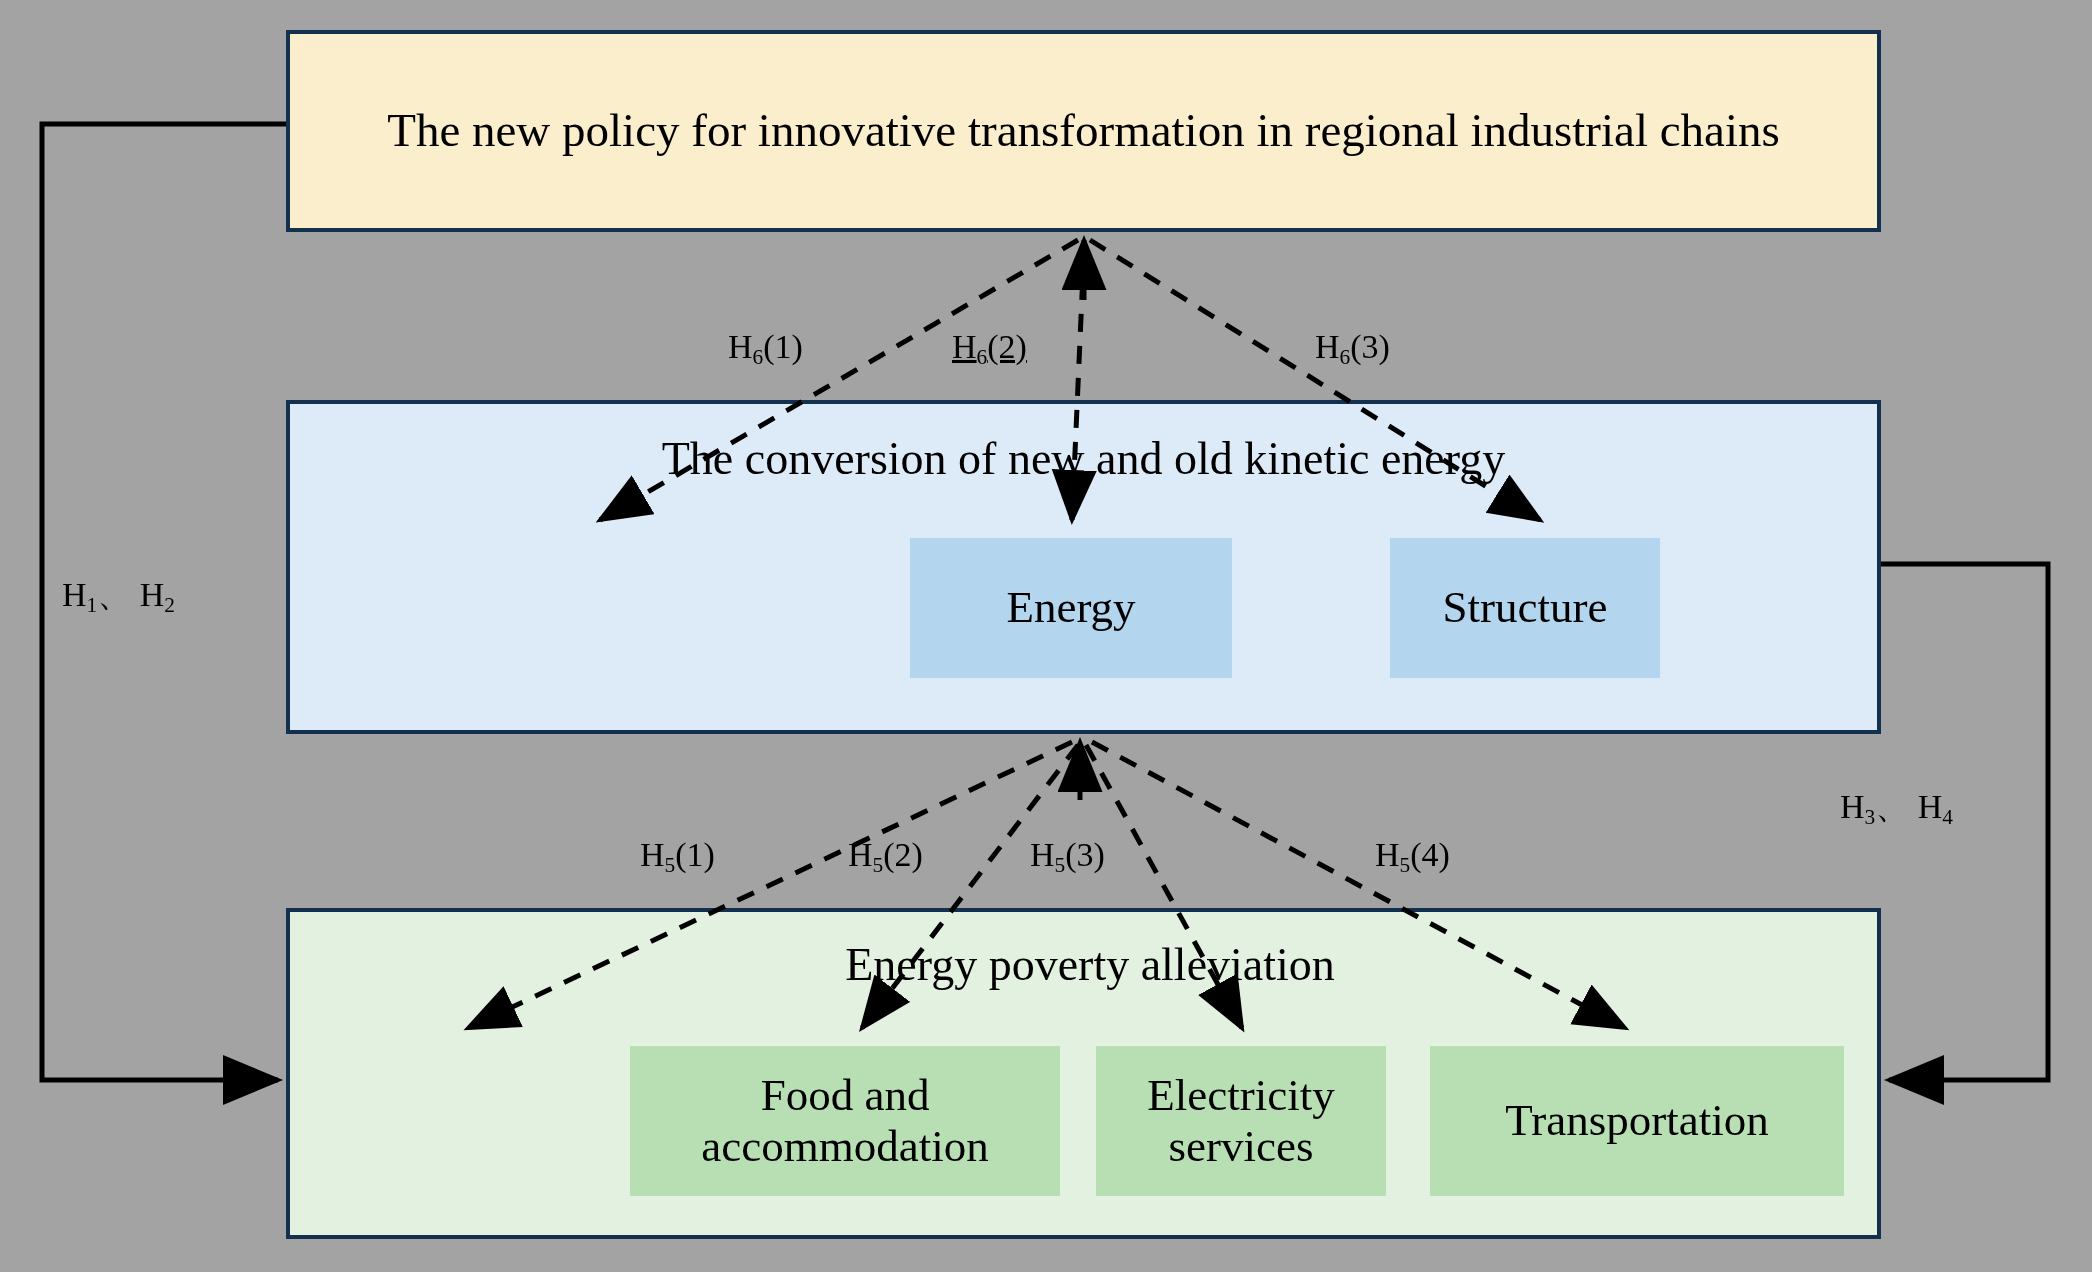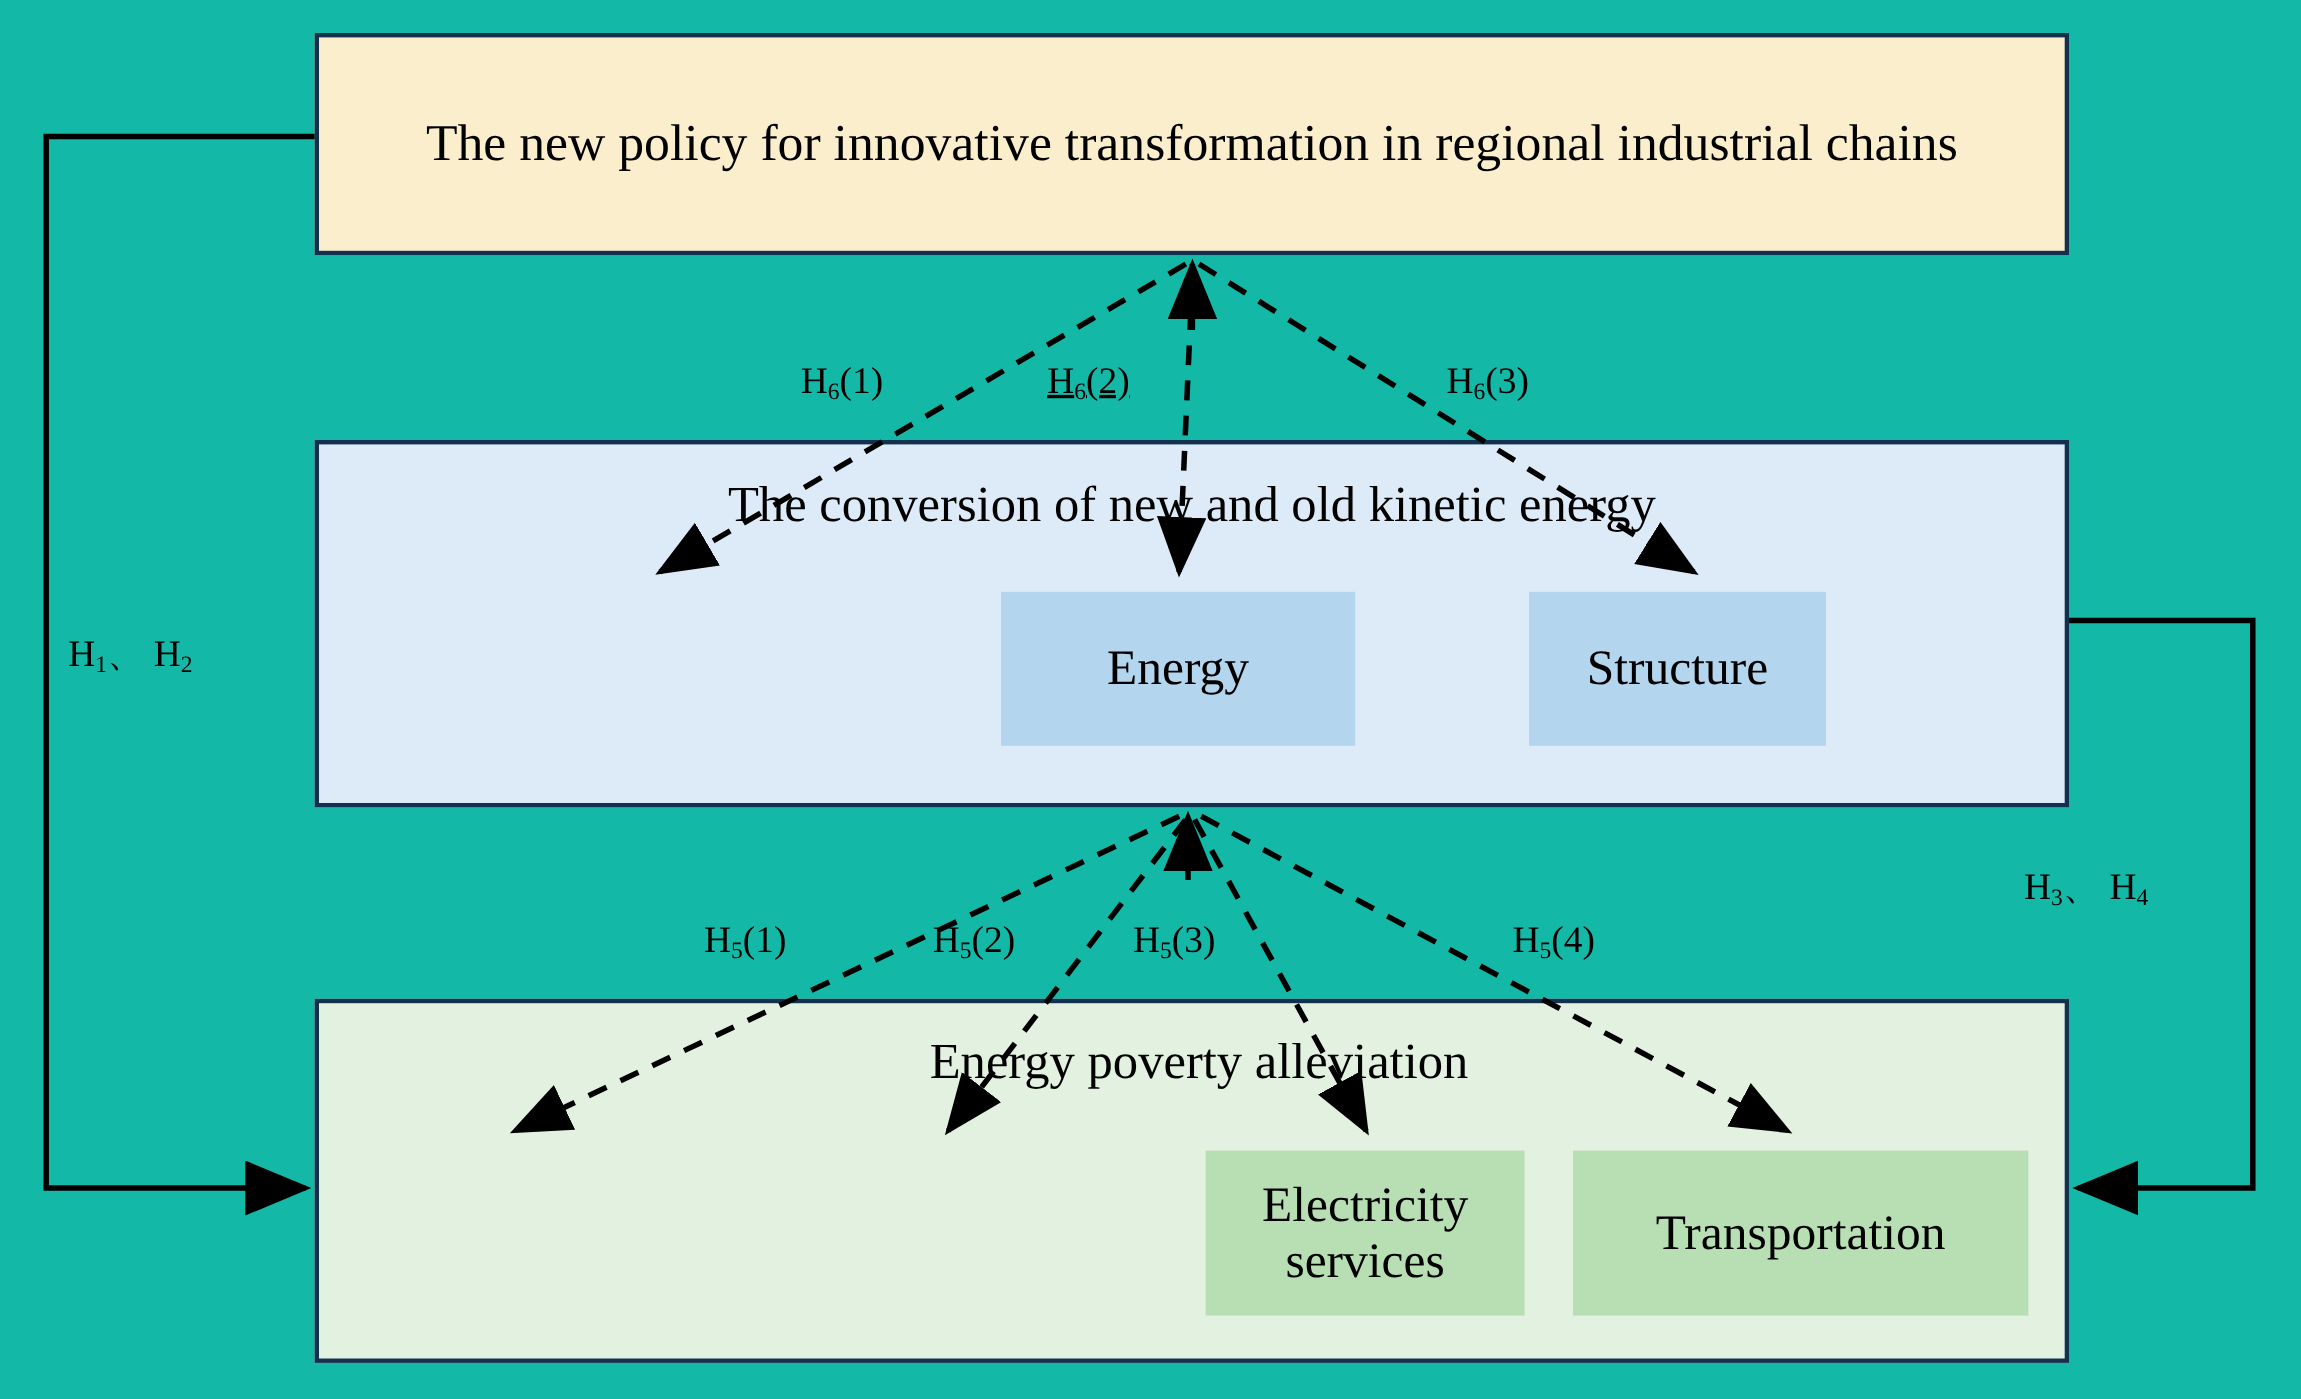--- a/index.html
+++ b/index.html
@@ -8,21 +8,21 @@
     background: #ffffff;
   }
   body {
     font-family: "Liberation Serif", "DejaVu Serif", serif;
     color: #000000;
   }
   #canvas {
     position: relative;
     width: 2092px;
     height: 1272px;
-    background: #14b8a6;
+    background: #a3a3a3;
     overflow: hidden;
   }
 
   
   #wires {
     position: absolute;
     left: 0;
     top: 0;
     width: 2092px;
     height: 1272px;
@@ -188,20 +188,23 @@
   <div class="subbox subbox-blue k-demand">
     <span>Energy</span>
   </div>
   <div class="subbox subbox-blue k-structure">
     <span>Structure</span>
   </div>
 
   <div class="panel panel-poverty">
     <div class="panel-title">Energy poverty alleviation</div>
   </div>
+  <div class="subbox subbox-green p-food">
+    <span>Food and accommodation</span>
+  </div>
   <div class="subbox subbox-green p-elec">
     <span>Electricity services</span>
   </div>
   <div class="subbox subbox-green p-transport">
     <span>Transportation</span>
   </div>
 
   <div class="hlabel h6-1">
     <span>H</span><sub>6</sub><span>(1)</span>
   </div>

